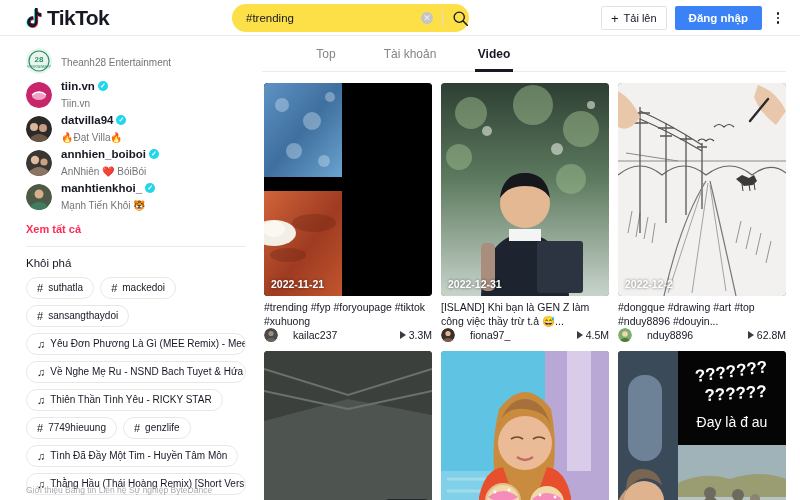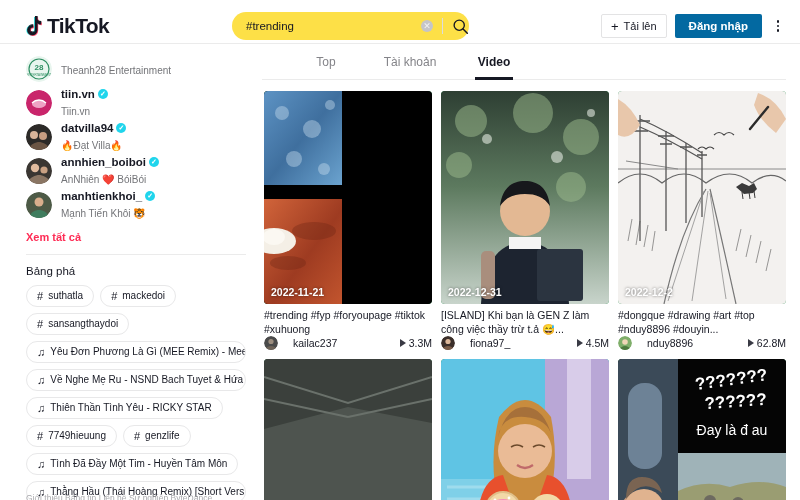--- a/index.html
+++ b/index.html
@@ -11,21 +11,20 @@
     color: #161823;
   }
 
   
   .header {
     height: 36px; width: 800px;
     display: flex; align-items: center;
     background: #fff;
     border-bottom: 1px solid #ebebeb;
     position: relative;
-    margin-top: 8px;
   }
   .logo {
     display: flex; align-items: center; gap: 4px;
     margin-left: 26px; width: 190px;
   }
   .logo-note { position: relative; width: 17px; height: 20px; }
   .logo-note svg { display: block; }
   .logo-text {
     font-size: 21px; font-weight: bold; letter-spacing: -0.6px;
     color: #161823; line-height: 1;
@@ -62,21 +61,21 @@
   .upload-btn {
     display: flex; align-items: center; gap: 5px;
     height: 24px; padding: 0 9px;
     border: 1px solid #e3e3e4; border-radius: 2px;
     background: #fff; font-size: 11px; color: #161823;
     cursor: pointer; font-family: "Liberation Sans", sans-serif;
   }
   .plus-ico { font-size: 13px; line-height: 1; font-weight: 400; }
   .login-btn {
     height: 24px; padding: 0 14px;
-    background: #0369a1; color: #fff; border: none; border-radius: 2px;
+    background: #3b82f6; color: #fff; border: none; border-radius: 2px;
     font-size: 11.5px; font-weight: bold; cursor: pointer;
     font-family: "Liberation Sans", sans-serif;
   }
   .kebab {
     width: 16px; height: 24px; display: flex; flex-direction: column;
     align-items: center; justify-content: center; gap: 2px; cursor: pointer;
   }
   .kebab i { width: 2.5px; height: 2.5px; border-radius: 50%; background: #161823; display: block; }
 
   
@@ -320,21 +319,21 @@
         <span class="acct-name">
           <span>manhtienkhoi_</span>
           <span class="verified">✓</span>
         </span>
         <span class="acct-sub">Mạnh Tiến Khôi 🐯</span>
       </span>
     </div>
 
     <div class="see-all">Xem tất cả</div>
     <div class="divider"></div>
-    <div class="section-title">Bảng phá</div>
+    <div class="section-title">Khôi phá</div>
 
     <div class="chips">
       <span class="chip">
         <span class="gl">#</span>
         <span>suthatla</span>
       </span>
       <span class="chip">
         <span class="gl">#</span>
         <span>mackedoi</span>
       </span>

